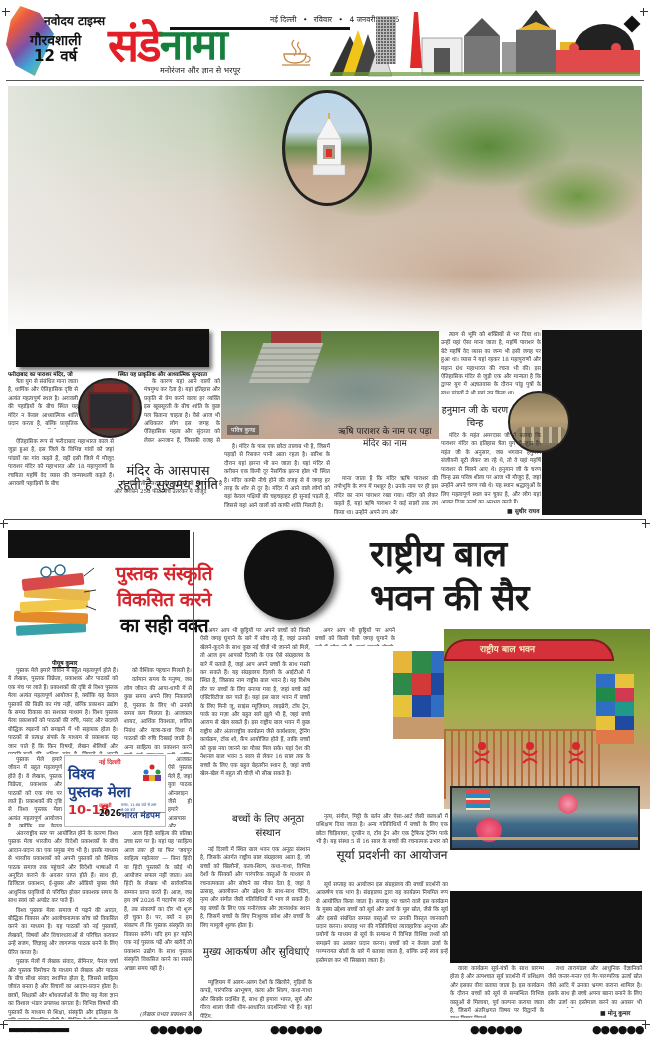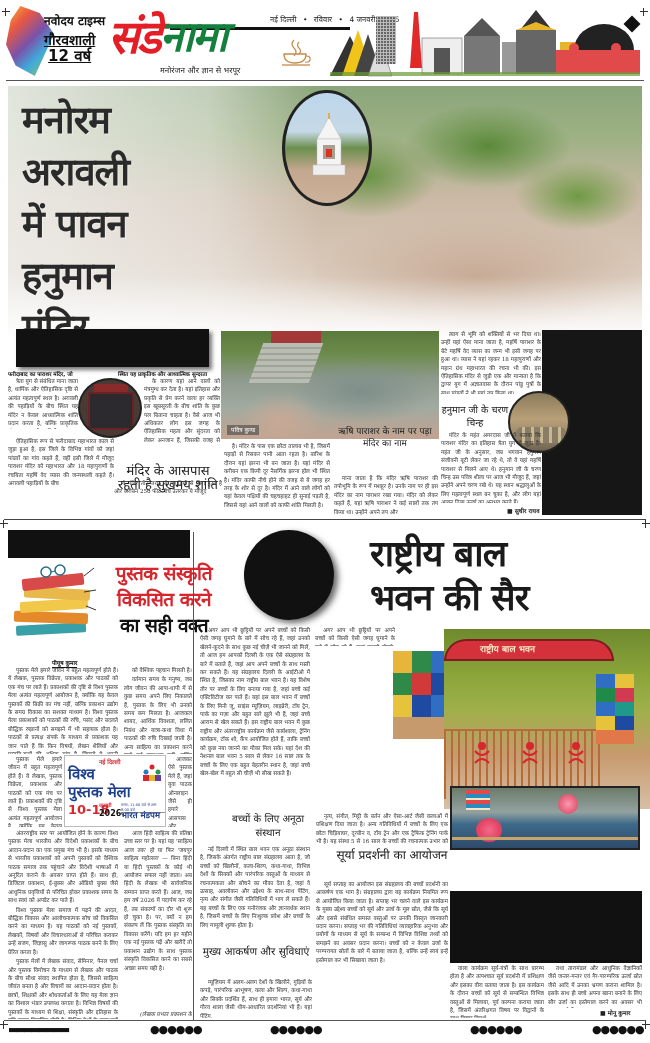--- a/index.html
+++ b/index.html
@@ -7,23 +7,23 @@
   body { font-family: "DejaVu Serif", serif; color: #222; position: relative; }
 
   
   .masthead { position: absolute; left: 0; top: 0; width: 650px; height: 82px; }
   .mast-splash { position: absolute; left: 6px; top: 6px; width: 48px; height: 70px;
     background: linear-gradient(135deg,#f5b12a 0%,#e8452c 25%,#6b3fa0 50%,#2a9fd6 70%,#8cc63f 100%);
     clip-path: polygon(30% 0,70% 10%,100% 40%,80% 70%,60% 100%,20% 85%,0 55%,10% 20%);
     opacity: .9; }
   .mast-brand { position: absolute; left: 44px; top: 12px; font-family: "DejaVu Sans", sans-serif;
     font-weight: bold; font-size: 12px; color: #111; }
-  .mast-pride { position: absolute; left: 44px; top: 32px; font-family: "DejaVu Sans", sans-serif;
-    font-weight: bold; font-size: 14px; color: #111; line-height: 16px; text-align: center; text-decoration: underline; }
-  .mast-logo { position: absolute; left: 108px; top: 5px; height: 58px; display: flex; align-items: flex-end; font-style: italic; }
+  .mast-pride { position: absolute; left: 30px; top: 32px; font-family: "DejaVu Sans", sans-serif;
+    font-weight: bold; font-size: 14px; color: #111; line-height: 16px; text-align: center; }
+  .mast-logo { position: absolute; left: 108px; top: 16px; height: 58px; display: flex; align-items: center; }
   .mast-logo .red { font-family: "DejaVu Sans", sans-serif; font-weight: bold; font-size: 46px; color: #e41e26; line-height: 52px; letter-spacing: -2px; }
   .mast-logo .blk { font-family: "DejaVu Sans", sans-serif; font-weight: bold; font-size: 42px; color: #15803d; line-height: 52px; letter-spacing: -2px; }
   .mast-tag { position: absolute; left: 160px; top: 64px; font-family: "DejaVu Sans", sans-serif; font-size: 8px; font-weight: normal; color: #222; }
   .mast-rule { position: absolute; left: 170px; top: 27px; width: 180px; height: 3px; background: #111; }
   .mast-date { position: absolute; left: 268px; top: 14px; font-family: "DejaVu Sans", sans-serif; font-size: 7.5px; color: #222; white-space: nowrap; }
   .mast-date span { margin: 0 2px; }
   .mast-cup { position: absolute; left: 280px; top: 38px; width: 34px; height: 30px; }
   .mast-skyline { position: absolute; left: 330px; top: 8px; width: 310px; height: 70px; }
   .mast-bottom-rule { position: absolute; left: 6px; top: 80px; width: 638px; height: 1px; background: #555; }
   .mast-diamond { position: absolute; left: 626px; top: 18px; width: 12px; height: 12px; background: #111; transform: rotate(45deg); }
@@ -207,27 +207,20 @@
   <div class="mast-diamond"></div>
   <span class="crop-mark" style="left:640px;top:8px;"></span>
   <div class="mast-bottom-rule"></div>
 </header>
 
 <section>
   <div class="hero">
     <div class="hills"></div>
     <div class="fade"></div>
     <div class="fade-bottom"></div>
-    <h1 class="hero-title">
-      <div>मनोरम</div>
-      <div>अरावली</div>
-      <div>में पावन</div>
-      <div>हनुमान</div>
-      <div>मंदिर</div>
-    </h1>
     <div class="hero-inset">
       <svg class="temple" viewBox="0 0 36 70">
         <polygon points="18,4 30,26 6,26" fill="#f4f4f4" stroke="#bbb" stroke-width=".5"></polygon>
         <line x1="18" y1="0" x2="18" y2="6" stroke="#e8a020" stroke-width="1.5"></line>
         <rect x="6" y="26" width="24" height="26" fill="#f4f4f4" stroke="#bbb" stroke-width=".5"></rect>
         <rect x="12" y="32" width="12" height="14" fill="#a8a090"></rect>
         <rect x="15" y="36" width="6" height="8" fill="#e03020"></rect>
         <rect x="2" y="52" width="32" height="10" fill="#eee" stroke="#bbb" stroke-width=".5"></rect>
       </svg>
     </div>

